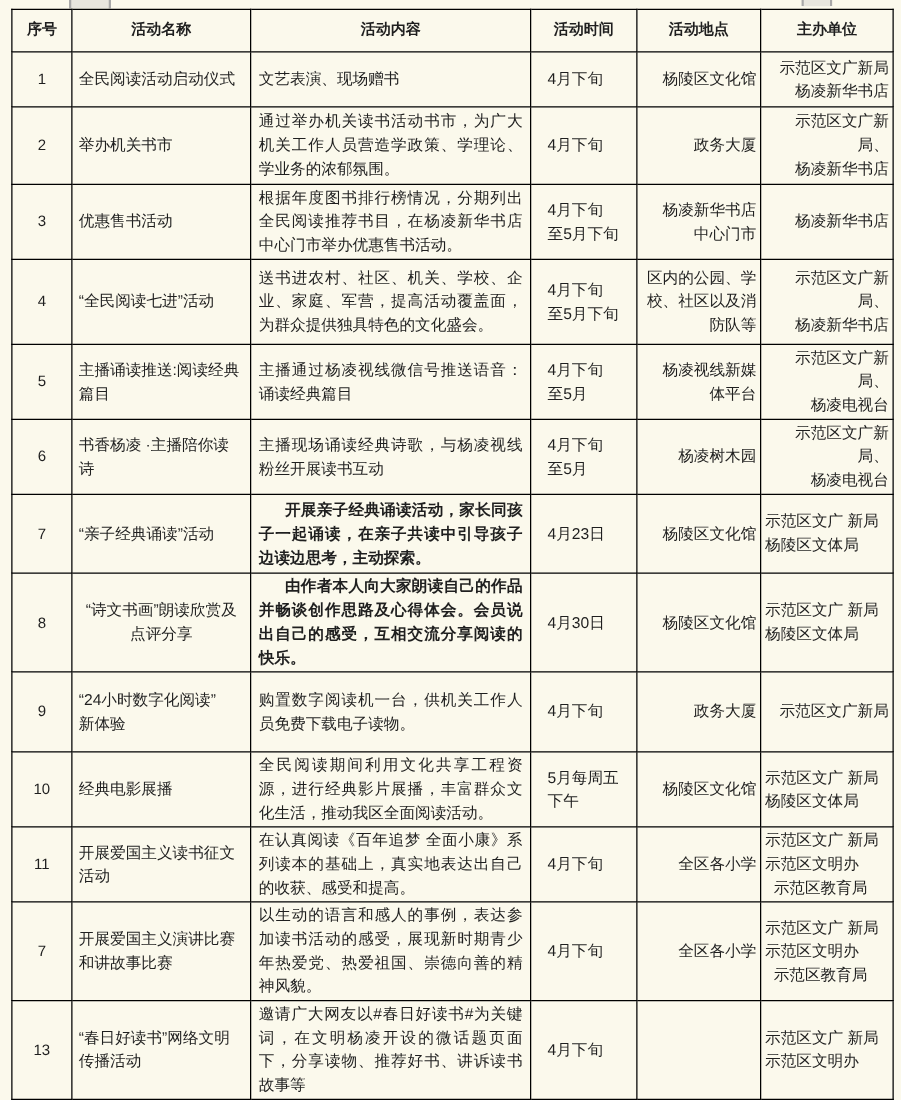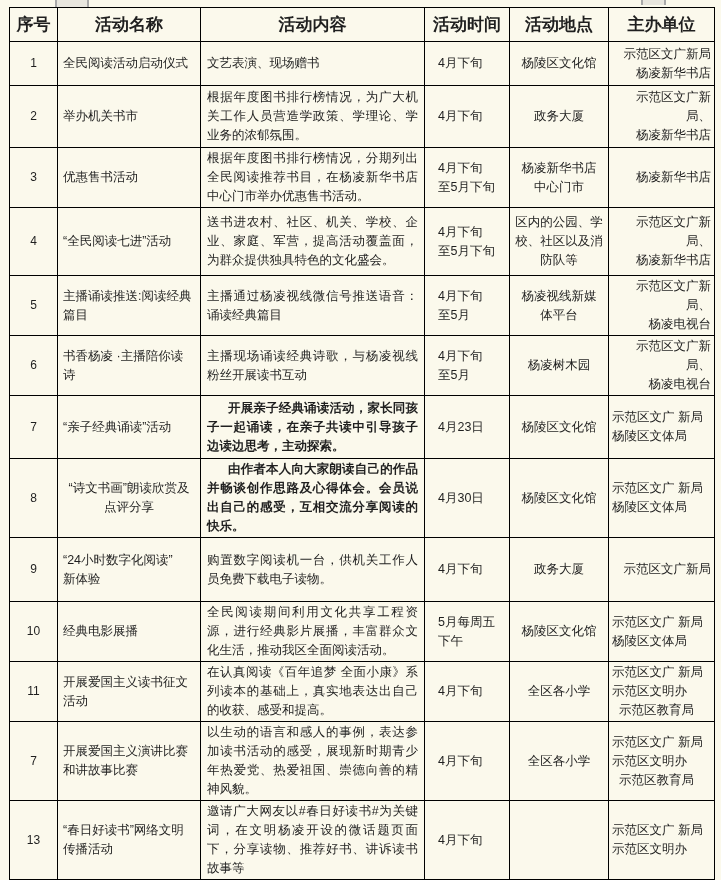--- a/index.html
+++ b/index.html
@@ -23,34 +23,35 @@
   }
   th,td{
     border:1.5px solid #000;
     vertical-align:middle;
     overflow:hidden;
     font-size:12.5px;
     line-height:19px;
     padding:1px 4px;
   }
   th{
-    font-size:17px;
+    font-size:12px;
     font-weight:bold;
     text-align:center;
     padding:2px 2px;
     line-height:17px;
+    font-family:Liberation Mono, monospace;
   }
   td.num{text-align:center;font-size:12px;padding:1px 2px;}
   td.name{text-align:left;padding:1px 5px;}
   td.name.al-center{text-align:center;}
   td.content{text-align:justify;padding:1px 6px;}
   td.content.al-center{}
   td.content .indent{text-indent:21px;font-weight:bold;}
   td.time{text-align:left;padding:1px 13px;}
-  td.place{text-align:center;padding:1px 3px;}
+  td.place{text-align:right;padding:1px 3px;}
   td.org{text-align:right;padding:1px 3px;}
   td.org.al-left{text-align:left;}
   .line{white-space:pre;}
   td .wrap{white-space:pre-wrap;}
 </style>
 </head>
 <body>
 
 <div class="artifact" id="artifact-left"></div>
 <div class="artifact" id="artifact-right"></div>
@@ -93,21 +94,21 @@
           <div class="line wrap">示范区文广新局</div>
           <div class="line wrap">杨凌新华书店</div>
         </td>
       </tr>
       <tr style="height: 62px;">
         <td class="num">2</td>
         <td class="name">
           <div class="line wrap">举办机关书市</div>
         </td>
         <td class="content">
-          <div class="">根据年度图书排行榜情况，为广大机关工作人员营造学政策、学理论、学业务的浓郁氛围。</div>
+          <div class="">通过举办机关读书活动书市，为广大机关工作人员营造学政策、学理论、学业务的浓郁氛围。</div>
         </td>
         <td class="time">
           <div class="line wrap">4月下旬</div>
         </td>
         <td class="place">
           <div class="line wrap">政务大厦</div>
         </td>
         <td class="org">
           <div class="line wrap">示范区文广新局、</div>
           <div class="line wrap">杨凌新华书店</div>

